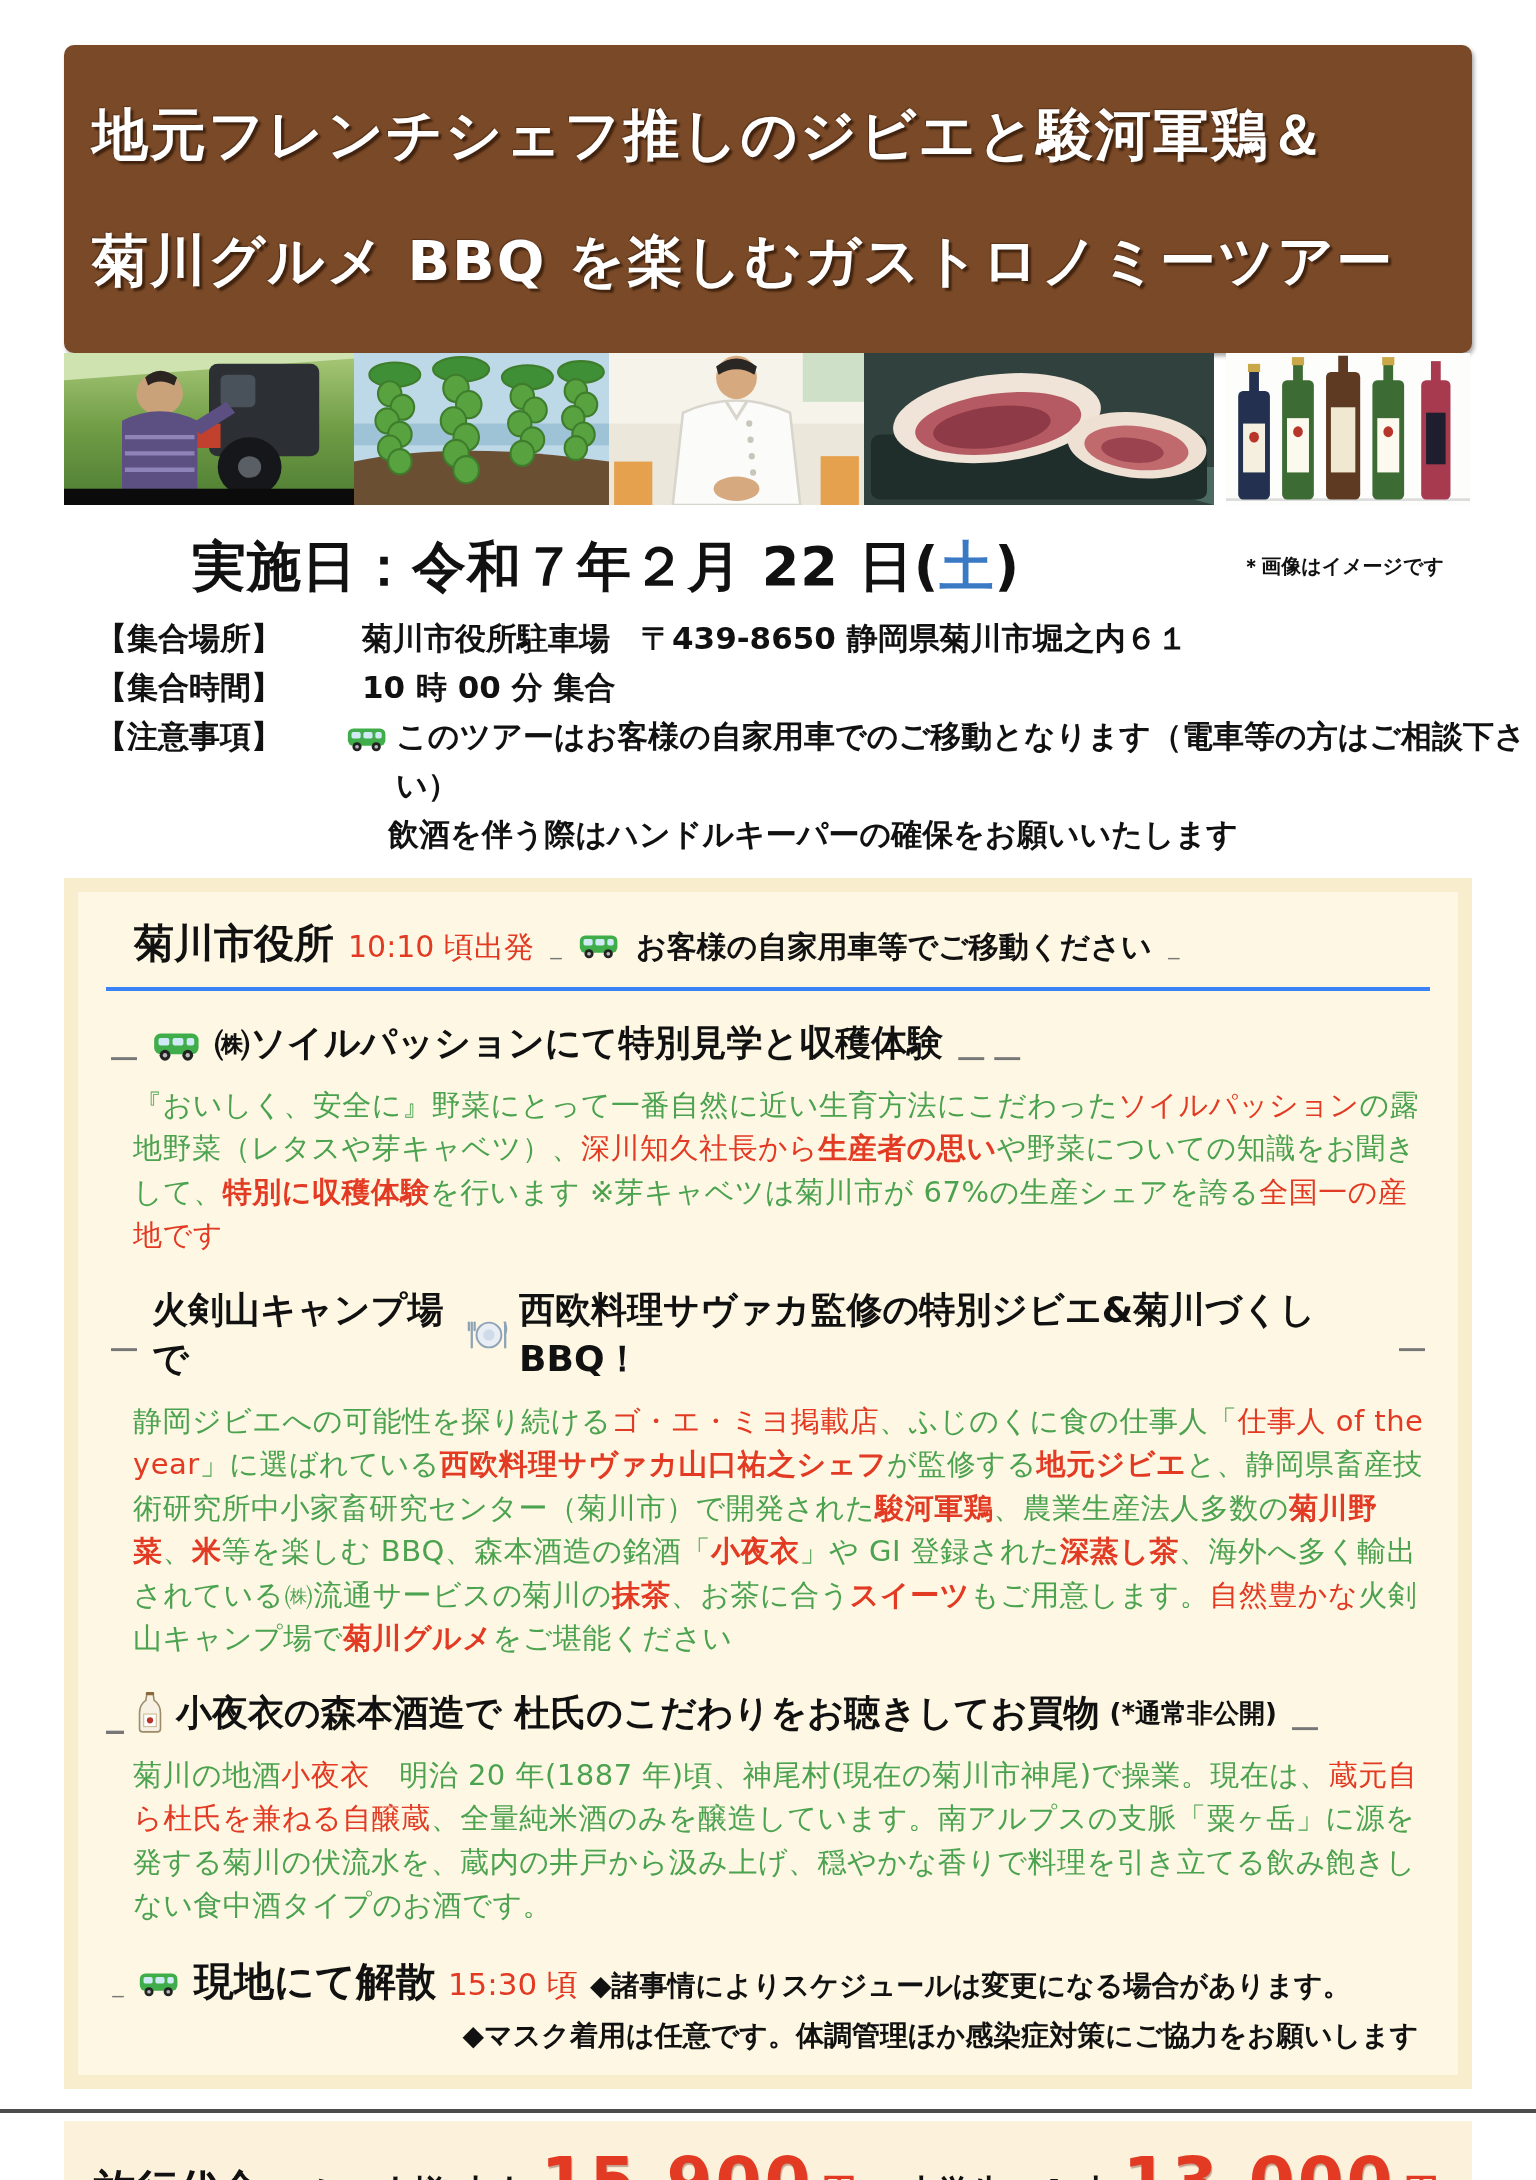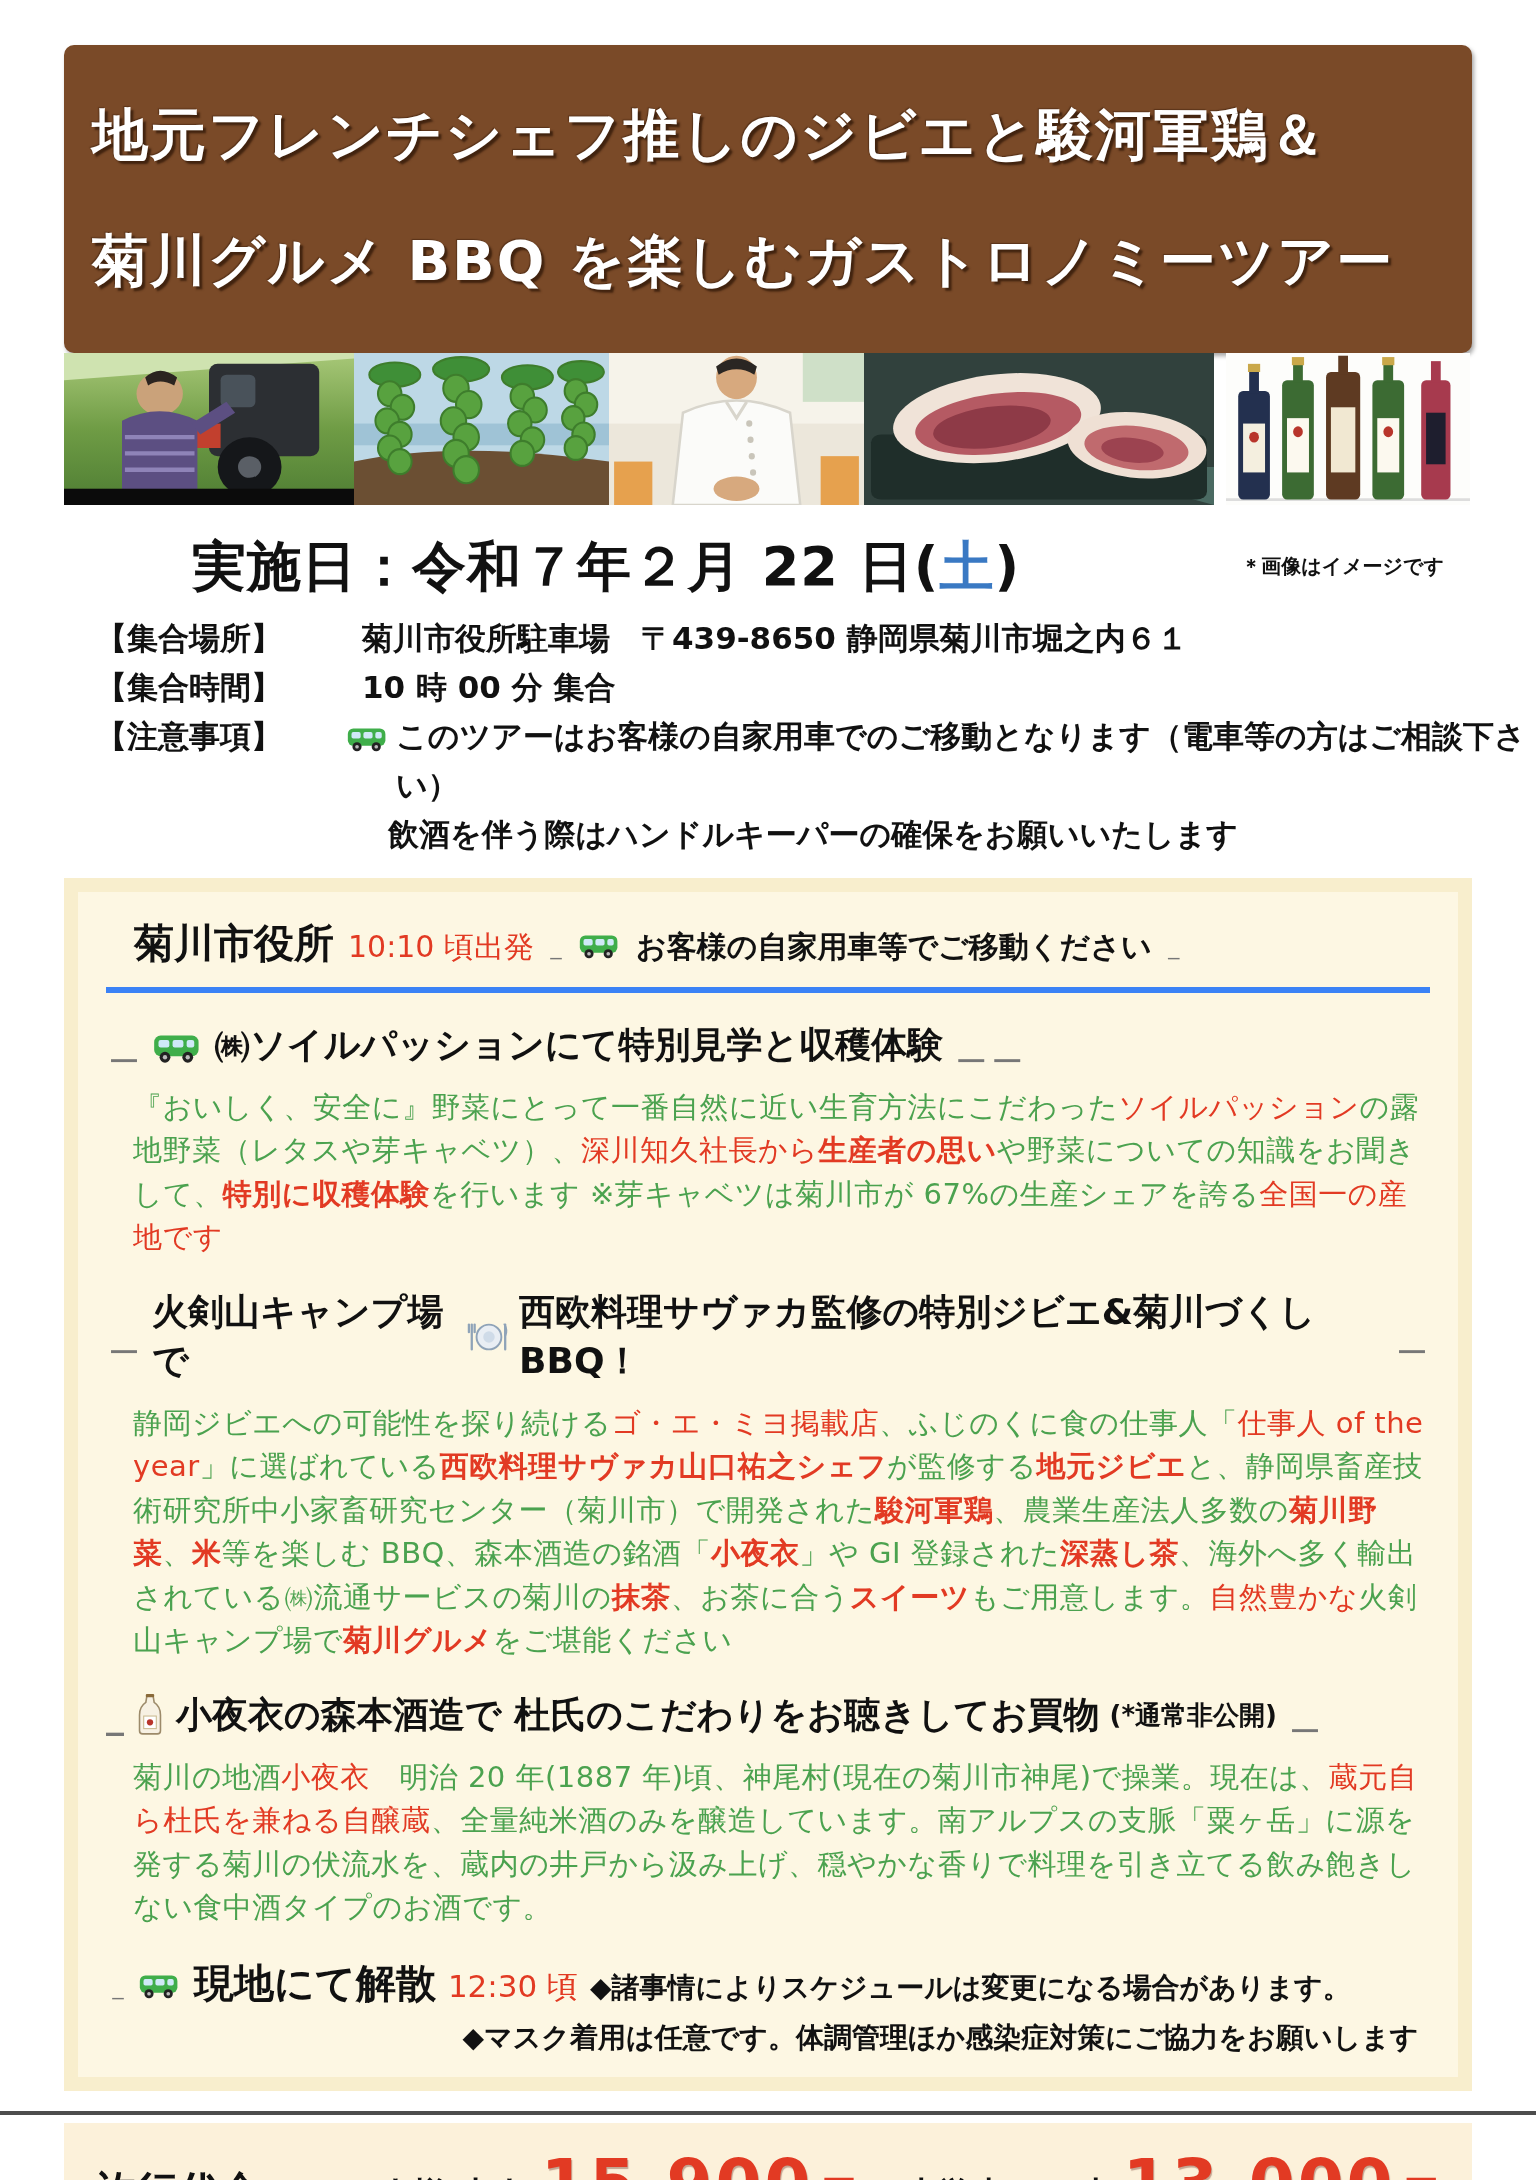--- a/index.html
+++ b/index.html
@@ -48,21 +48,21 @@
   .m-note2{padding-left:292px;font-size:31px;line-height:1.55;}
   .van-icon-wrap{display:inline-block;width:44px;height:34px;flex:none;margin-top:6px;}
 
   
   .itinerary{
     margin:20px 64px 0;background:var(--cream);
     border:14px solid var(--cream-border);
     padding:18px 28px 20px;
   }
   .deco{color:#777;font-weight:bold;}
-  .it-start{display:flex;align-items:baseline;gap:14px;border-bottom:6px solid #3b82f6;padding:6px 0 16px 28px;}
+  .it-start{display:flex;align-items:baseline;gap:14px;border-bottom:4px solid #3b82f6;padding:6px 0 16px 28px;}
   .it-start-place{font-size:40px;font-weight:bold;color:#111;}
   .it-start-time{font-size:30px;color:var(--red);font-weight:500;}
   .it-start-move{font-size:30px;font-weight:bold;color:#111;}
   .it-head{display:flex;align-items:center;gap:10px;margin-top:28px;font-size:36px;font-weight:bold;color:#111;}
   .it-head .small-note{font-size:26px;}
   .icon-inline{display:inline-block;flex:none;}
   .it-para{margin-top:16px;font-size:29px;line-height:1.5;font-weight:500;letter-spacing:0.5px;margin-left:27px;}
   .seg-green{color:var(--green);}
   .seg-red{color:var(--red);}
   .seg-b{font-weight:bold;}
@@ -345,21 +345,21 @@
             <rect x="6" y="11" width="10" height="7" rx="2" fill="#cfe9f7"></rect>
             <rect x="19" y="11" width="10" height="7" rx="2" fill="#cfe9f7"></rect>
             <rect x="32" y="11" width="7" height="7" rx="2" fill="#cfe9f7"></rect>
             <circle cx="12" cy="27" r="5" fill="#222"></circle>
             <circle cx="33" cy="27" r="5" fill="#222"></circle>
             <circle cx="12" cy="27" r="2" fill="#bbb"></circle>
             <circle cx="33" cy="27" r="2" fill="#bbb"></circle>
           </svg>
       </span>
       <span class="it-end-title">現地にて解散</span>
-      <span class="it-end-time">12:30 頃</span>
+      <span class="it-end-time">15:30 頃</span>
       <span class="it-end-note">◆諸事情によりスケジュールは変更になる場合があります。</span>
     </div>
     <div class="it-end-note2">◆マスク着用は任意です。体調管理ほか感染症対策にご協力をお願いします</div>
   </div>
 
   <div class="divider"></div>
 
   <div class="price-box">
     <div class="price-line">
       <span class="price-label">旅行代金：</span>

